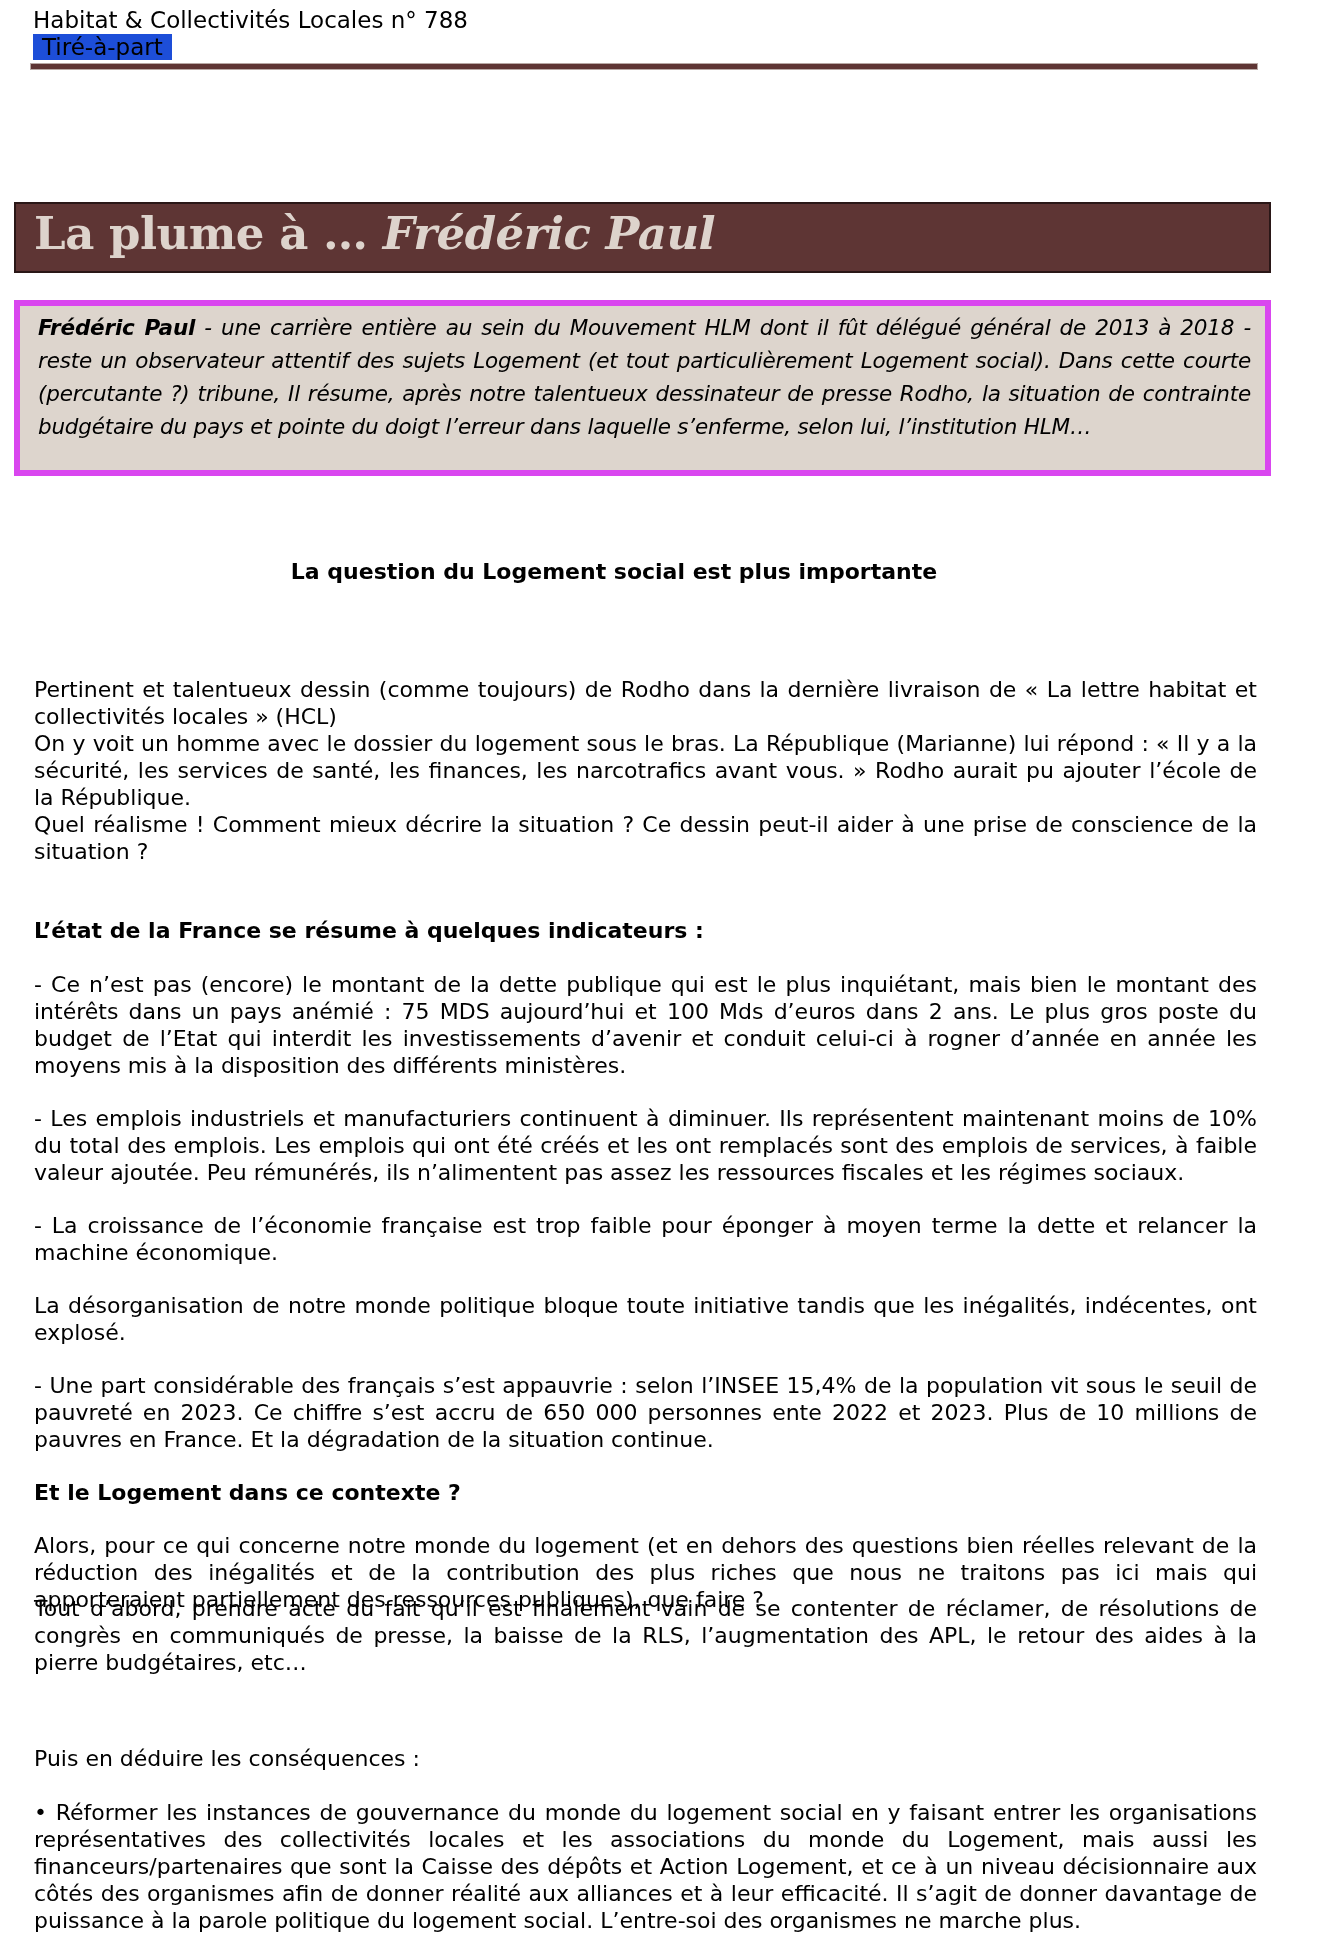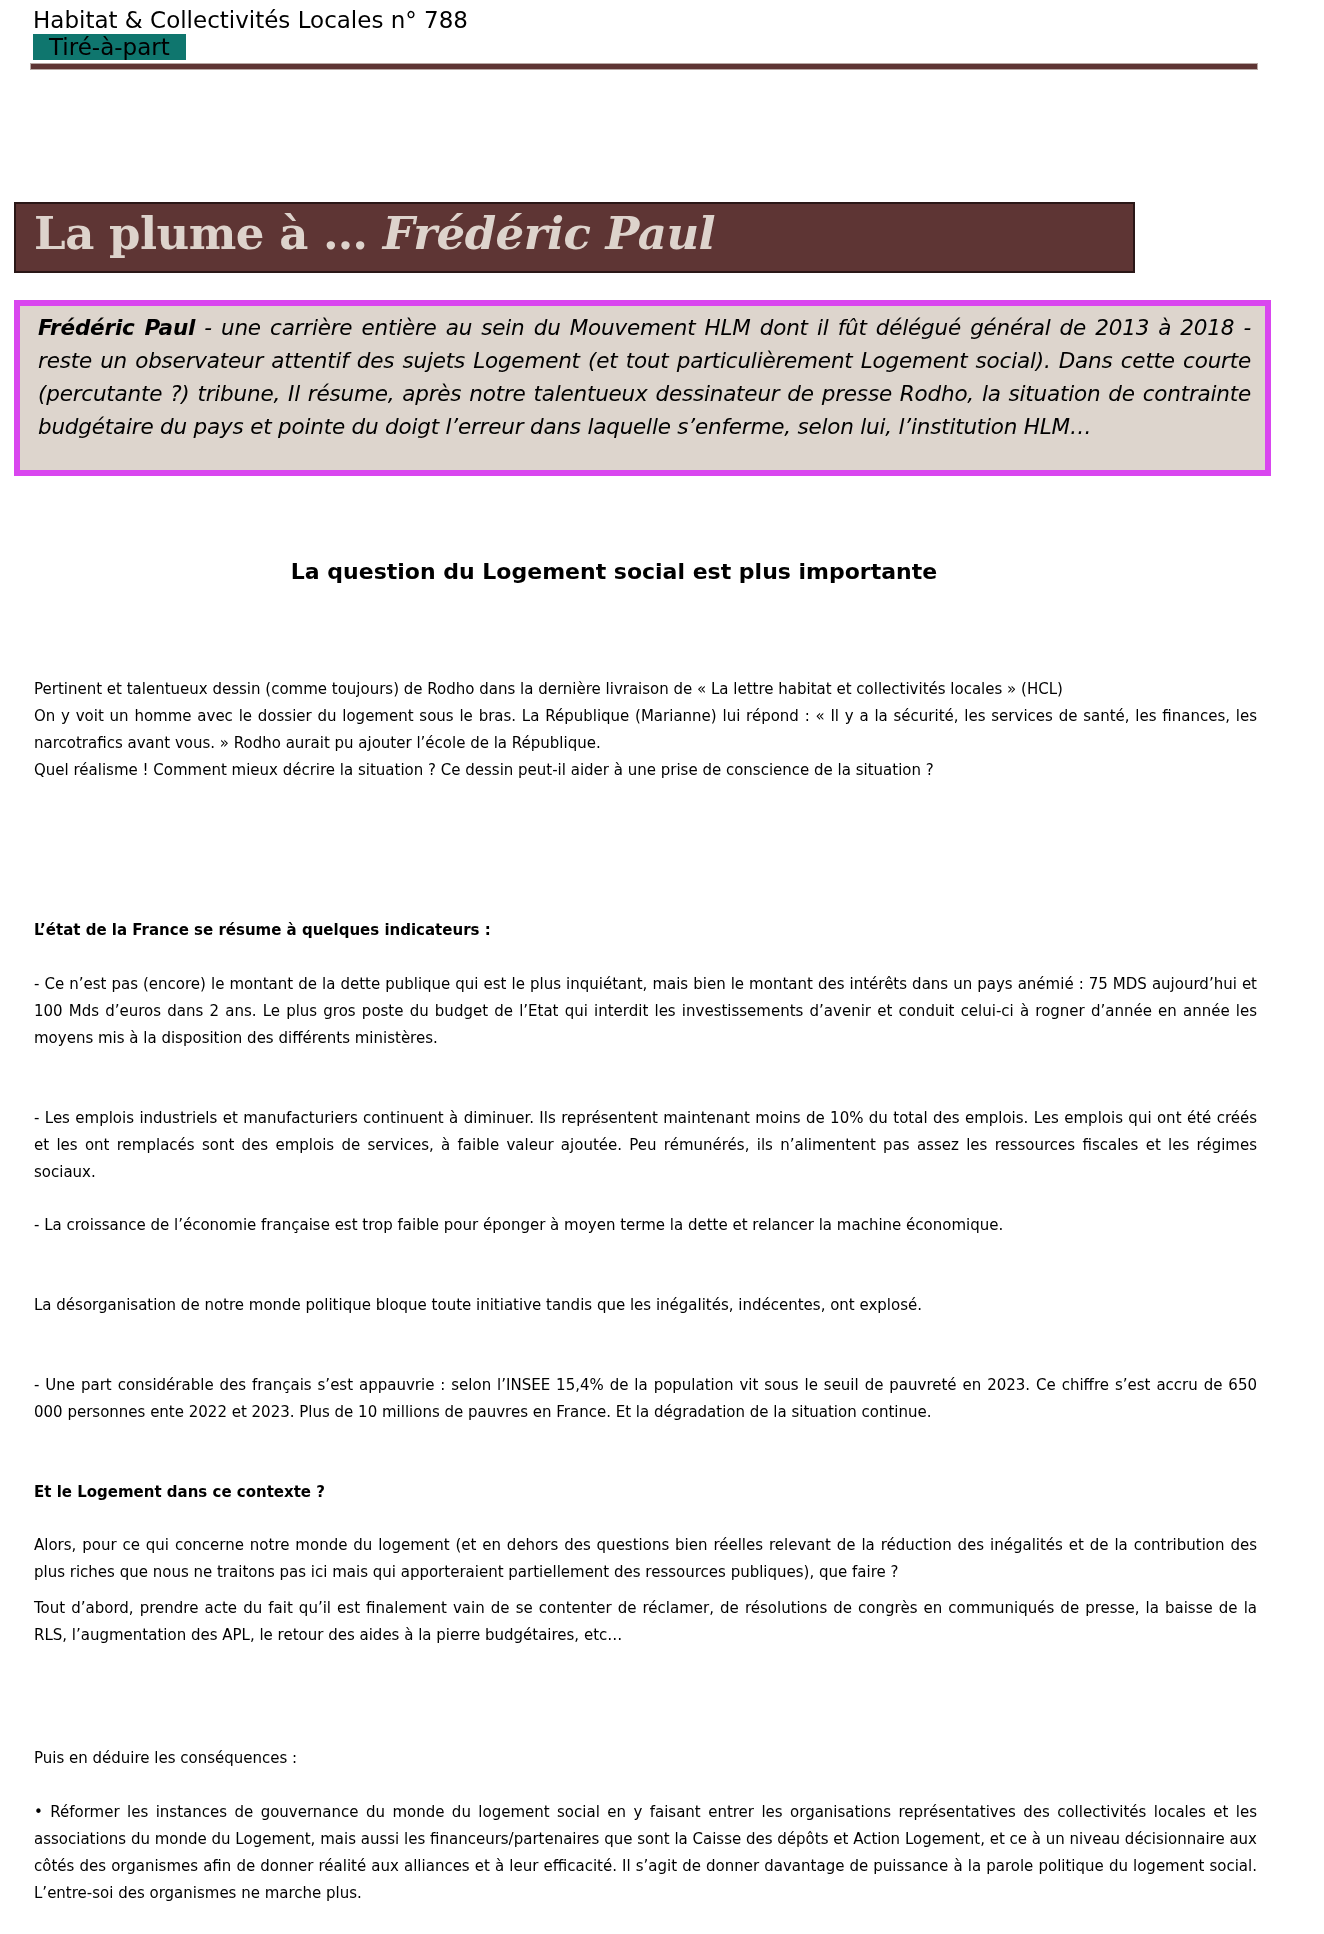--- a/index.html
+++ b/index.html
@@ -1,29 +1,29 @@
 <!DOCTYPE html>
 <html><head>
 <meta charset="utf-8">
 <style>
   html, body { margin:0; padding:0; background:#ffffff; }
   body { width:1324px; height:1934px; position:relative; overflow:hidden; color:#000; }
   .hdr { position:absolute; left:33px; font-family:"DejaVu Sans", sans-serif; font-size:23px; line-height:24px; }
   .hdr1 { top:8px; }
   .hdr2 { top:35px; }
-  .hl { background:#0f766e; padding:0 16px; }
+  .hl { background:#1d4ed8; padding:0 9px; }
   .rule { position:absolute; left:30px; top:63px; width:1228px; height:7px; background:#5e3534; border:1px solid #b8a9a5; box-sizing:border-box; }
-  .titlebar { position:absolute; left:14px; top:202px; width:1121px; height:71px; background:#5e3534; border:2px solid #2a1717; box-sizing:border-box; }
+  .titlebar { position:absolute; left:14px; top:202px; width:1257px; height:71px; background:#5e3534; border:2px solid #2a1717; box-sizing:border-box; }
   .titlebar .t { position:absolute; left:18px; top:3px; font-family:"DejaVu Serif", serif; font-size:45px; font-weight:bold; color:#ddd3cc; white-space:nowrap; letter-spacing:-0.5px; }
   .titlebar .t em { font-style:italic; }
   .intro { position:absolute; left:14px; top:300px; width:1257px; height:176px; background:#ddd5cd; border:6px solid #d946ef; box-sizing:border-box; padding:5px 14px 0 18px; }
   .intro p { margin:0; font-family:"DejaVu Sans", sans-serif; font-style:italic; font-size:21.5px; line-height:33px; text-align:justify; letter-spacing:-0.2px; }
   .intro b { font-style:italic; font-weight:bold; }
   .heading { position:absolute; left:0; top:557px; width:1228px; text-align:center; font-family:"DejaVu Sans", sans-serif; font-weight:bold; font-size:22px; line-height:30px; }
-  .body { position:absolute; left:34px; width:1223px; font-family:"DejaVu Sans", sans-serif; font-size:15px; line-height:27px; text-align:justify; }
+  .body { position:absolute; left:34px; width:1223px; font-family:"DejaVu Sans", sans-serif; font-size:22px; line-height:27px; text-align:justify; }
   .body p { margin:0; }
   .sub { font-weight:bold; }
 </style>
 </head>
 <body>
 
 <div class="hdr hdr1">Habitat &amp; Collectivités Locales  n° 788</div>
 <div class="hdr hdr2"><span class="hl">Tiré-à-part</span></div>
 <div class="rule"></div>
 

